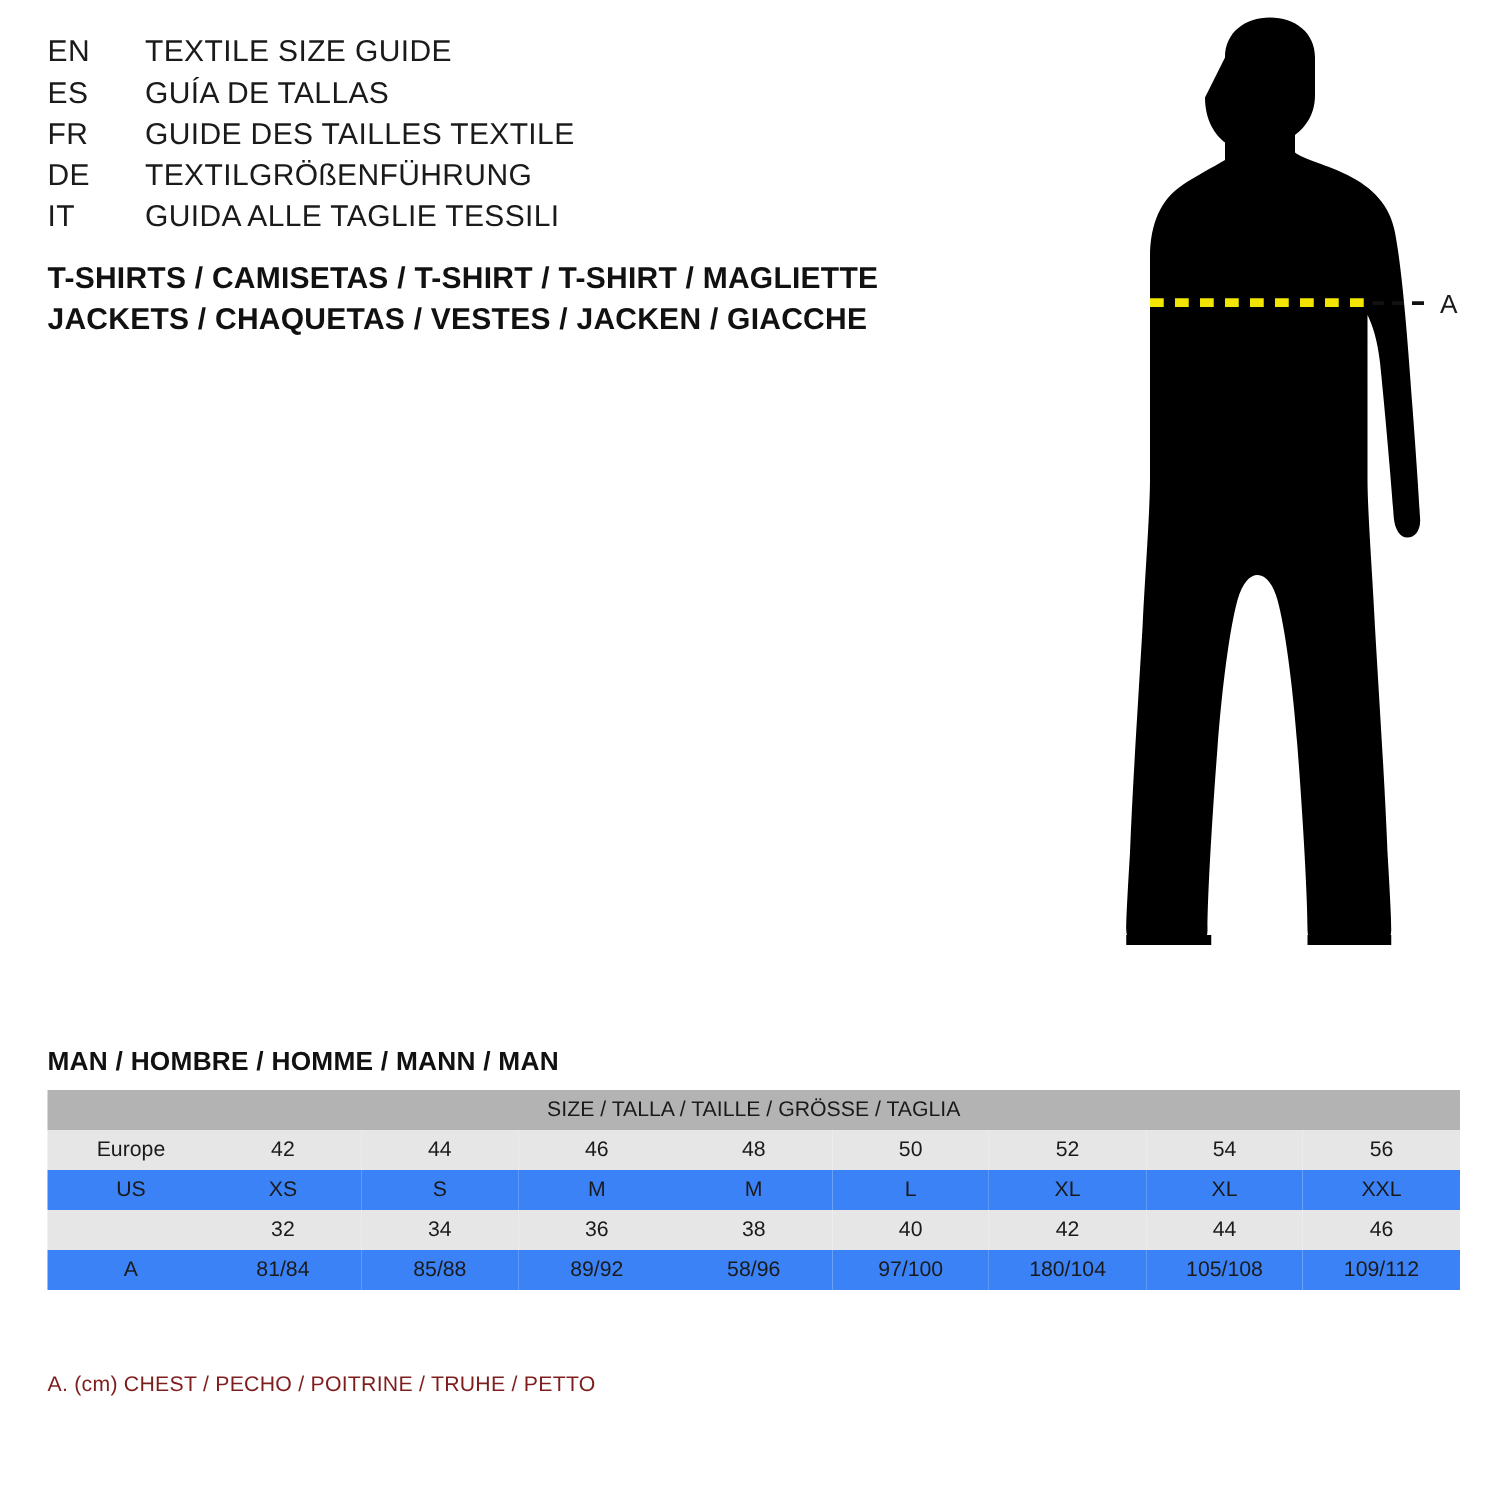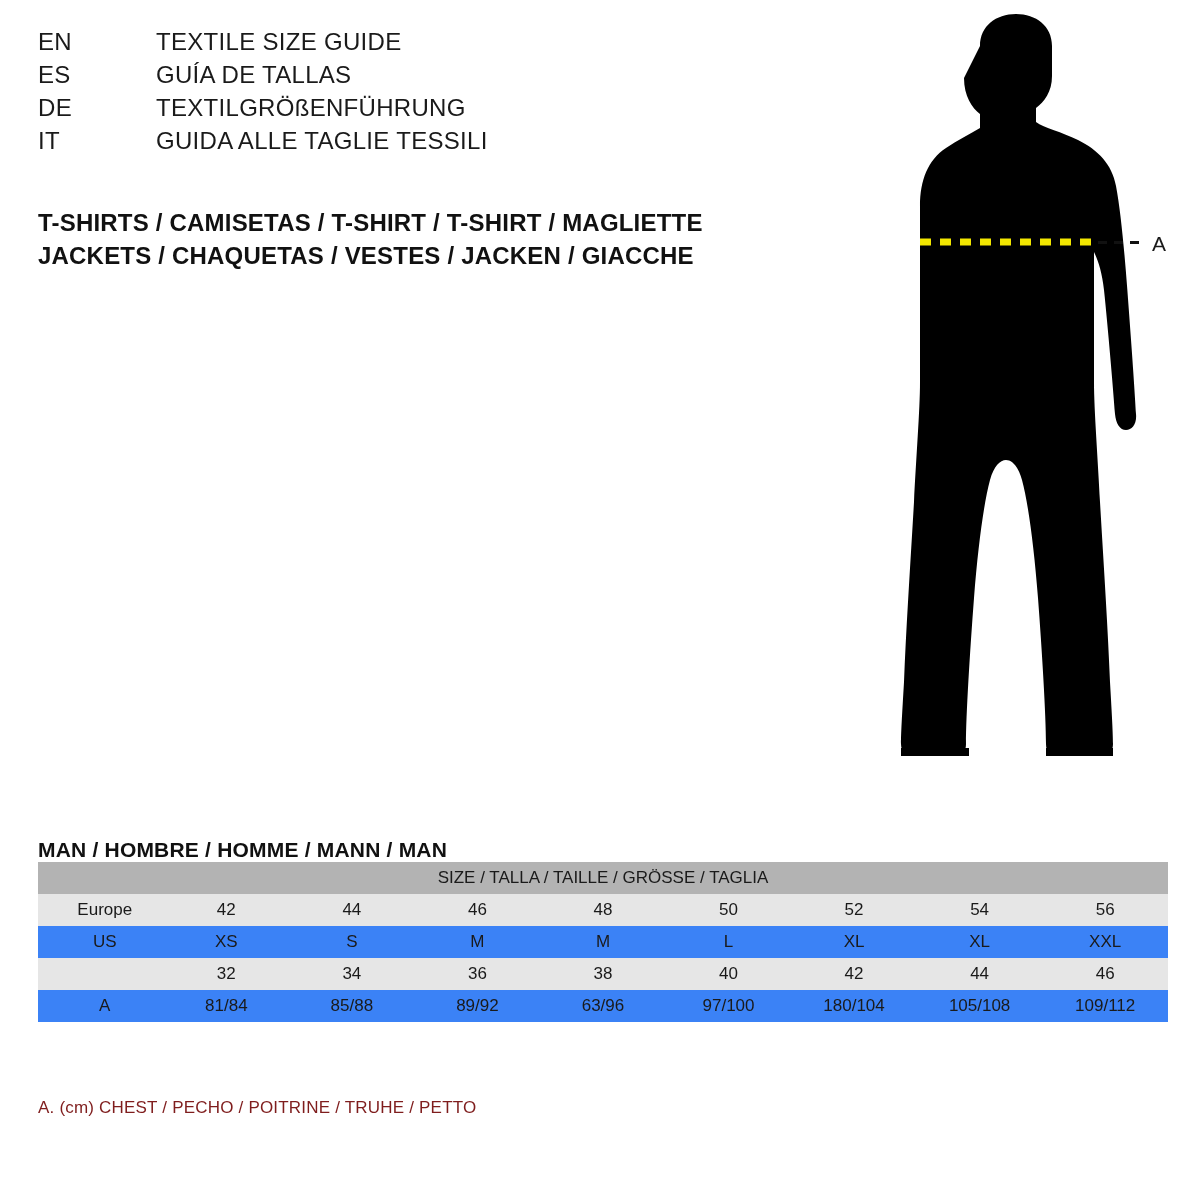--- a/index.html
+++ b/index.html
@@ -26,21 +26,20 @@
   .lang-block {
     position: absolute;
     left: 38px;
     top: 28px;
     width: 720px;
   }
   .lang-row {
     display: flex;
     align-items: baseline;
     height: 33px;
-    gap: 40px;
   }
   .lang-code {
     width: 78px;
     font-size: 24px;
     letter-spacing: 0.3px;
     color: #1a1a1a;
   }
   .lang-text {
     font-size: 24px;
     letter-spacing: 0.3px;
@@ -94,20 +93,21 @@
     position: absolute;
     left: 38px;
     top: 838px;
     width: 1130px;
   }
   .man-title {
     font-size: 21px;
     font-weight: bold;
     letter-spacing: 0.2px;
     color: #111111;
+    margin-bottom: 10px;
   }
   table.size-table {
     border-collapse: collapse;
     width: 1130px;
     table-layout: fixed;
   }
   table.size-table td, table.size-table th {
     font-size: 17px;
     font-weight: normal;
     color: #1a1a1a;
@@ -149,20 +149,24 @@
 <div class="page">
 
   <div class="lang-block">
     <div class="lang-row">
       <span class="lang-code">EN</span>
       <span class="lang-text">TEXTILE SIZE GUIDE</span>
     </div>
     <div class="lang-row">
       <span class="lang-code">ES</span>
       <span class="lang-text">GUÍA DE TALLAS</span>
+    </div>
+    <div class="lang-row">
+      <span class="lang-code">FR</span>
+      <span class="lang-text">GUIDE DES TAILLES TEXTILE</span>
     </div>
     <div class="lang-row">
       <span class="lang-code">DE</span>
       <span class="lang-text">TEXTILGRÖßENFÜHRUNG</span>
     </div>
     <div class="lang-row">
       <span class="lang-code">IT</span>
       <span class="lang-text">GUIDA ALLE TAGLIE TESSILI</span>
     </div>
   </div>
@@ -273,21 +277,21 @@
           <td>40</td>
           <td>42</td>
           <td>44</td>
           <td>46</td>
         </tr>
         <tr class="row-plain">
           <td class="cell-label">A</td>
           <td>81/84</td>
           <td>85/88</td>
           <td>89/92</td>
-          <td>63/96</td>
+          <td>58/96</td>
           <td>97/100</td>
           <td>180/104</td>
           <td>105/108</td>
           <td>109/112</td>
         </tr>
       </tbody>
     </table>
   </div>
 
   <div class="footnote">A. (cm) CHEST / PECHO / POITRINE / TRUHE / PETTO</div>

